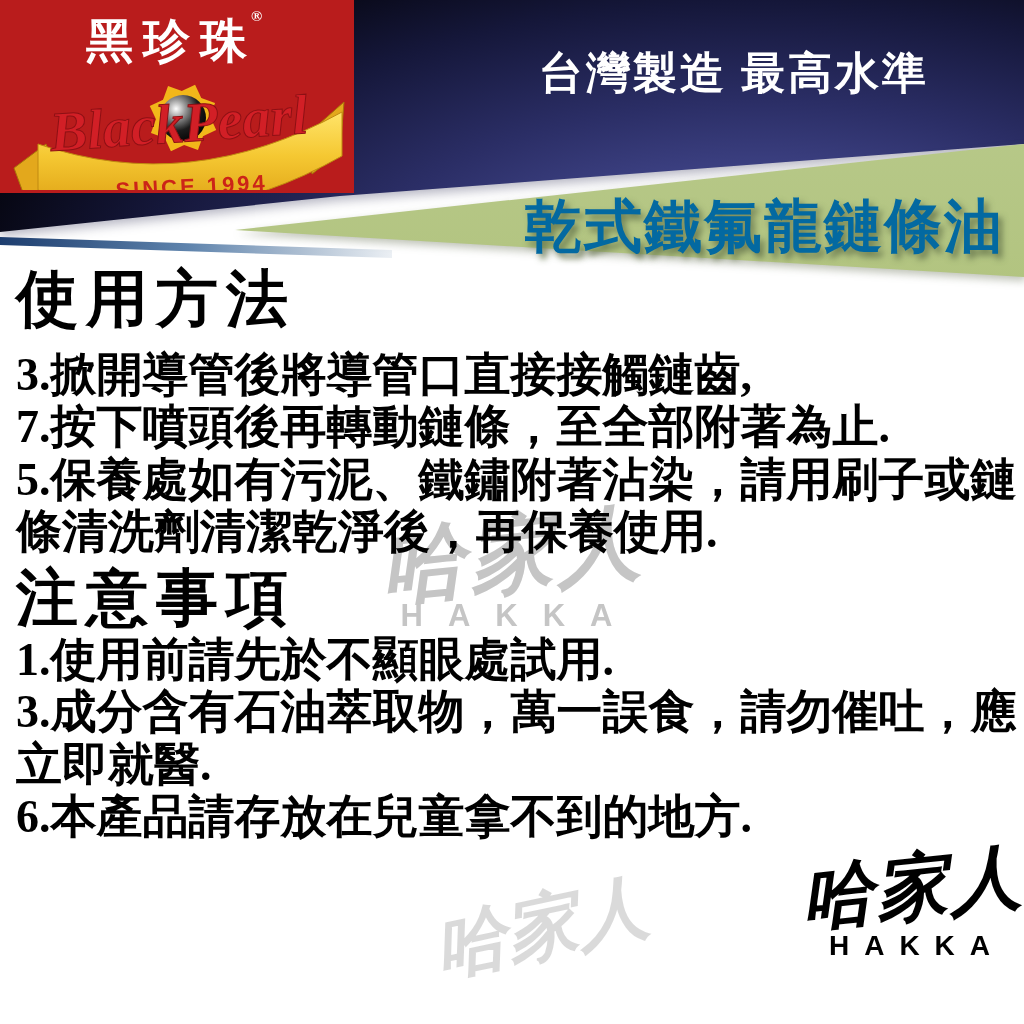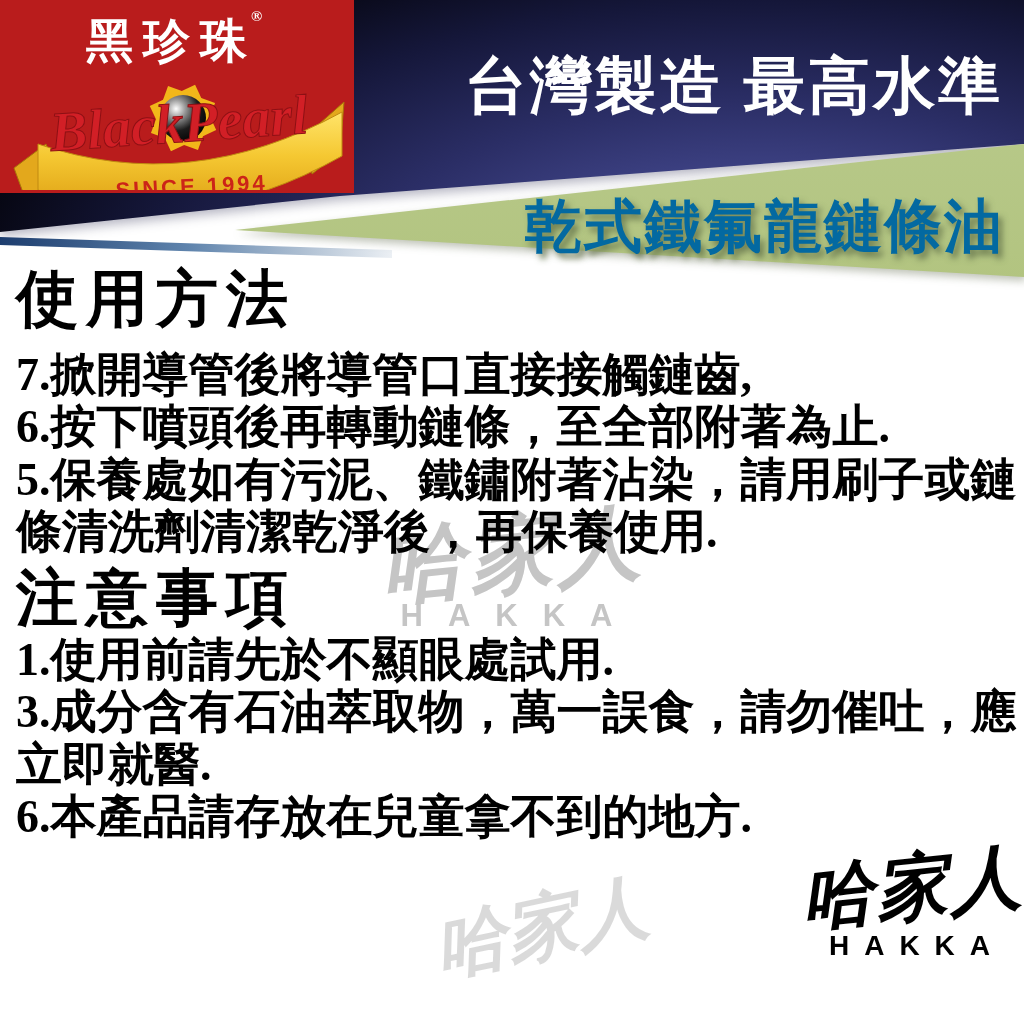--- a/index.html
+++ b/index.html
@@ -26,21 +26,21 @@
   }
   .green-wrap { position:absolute; inset:0; filter:drop-shadow(2px 4px 4px rgba(70,80,45,.35)); }
   .green-band {
     position:absolute; inset:0;
     clip-path:polygon(235px 230px, 1024px 144px, 1024px 277px);
     background:linear-gradient(to bottom, #c9d79c 0%, #b8c98a 35%, #b2c480 100%);
   }
 
   .made-in {
     position:absolute; top:44px; left:448px; width:572px; text-align:center;
-    color:#ffffff; font-size:62px; font-weight:bold; letter-spacing:3px;
+    color:#ffffff; font-size:44px; font-weight:bold; letter-spacing:3px;
     white-space:nowrap; z-index:5;
   }
   .product-name {
     position:absolute; top:188px; right:20px;
     color:#0369a1; font-size:58px; font-weight:bold; letter-spacing:2px;
     white-space:nowrap; z-index:5;
     text-shadow:4px 5px 6px rgba(100,115,75,.85);
   }
 
   
@@ -131,22 +131,22 @@
     <div class="caps">HAKKA</div>
   </div>
 
   <div class="wm wm-faint">
     <div class="script">哈家人</div>
   </div>
 
   <div class="content">
     <h2 class="section-title">使用方法</h2>
     <div class="lines">
-      <div class="line">7.掀開導管後將導管口直接接觸鏈齒,</div>
-      <div class="line">6.按下噴頭後再轉動鏈條，至全部附著為止.</div>
+      <div class="line">3.掀開導管後將導管口直接接觸鏈齒,</div>
+      <div class="line">7.按下噴頭後再轉動鏈條，至全部附著為止.</div>
       <div class="line">5.保養處如有污泥、鐵鏽附著沾染，請用刷子或鏈</div>
       <div class="line">條清洗劑清潔乾淨後，再保養使用.</div>
     </div>
 
     <h2 class="section-title second">注意事項</h2>
     <div class="lines second">
       <div class="line">1.使用前請先於不顯眼處試用.</div>
       <div class="line">3.成分含有石油萃取物，萬一誤食，請勿催吐，應</div>
       <div class="line">立即就醫.</div>
       <div class="line">6.本產品請存放在兒童拿不到的地方.</div>

